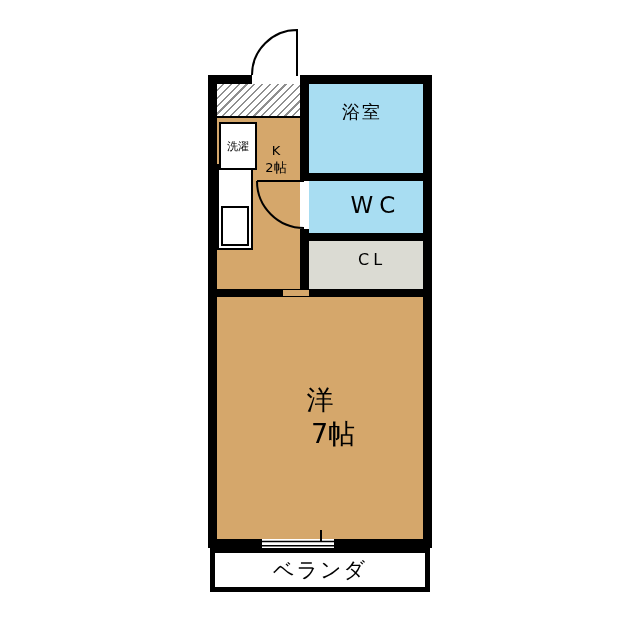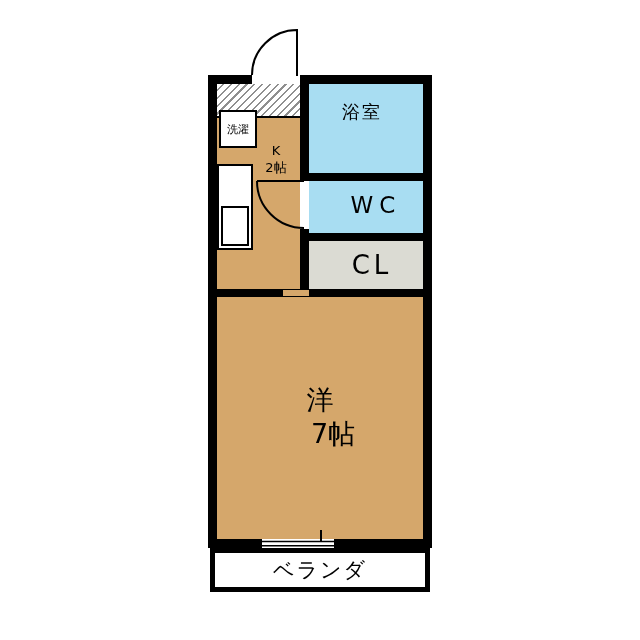--- a/index.html
+++ b/index.html
@@ -35,21 +35,21 @@
   <div class="floor tan" style="left:217px;top:84px;width:83px;height:205px;"></div>
   <div class="floor hatch z2" style="left:217px;top:84px;width:83px;height:34px;"></div>
   <div class="floor blue" style="left:309px;top:84px;width:114px;height:89px;"></div>
   <div class="floor blue" style="left:309px;top:181px;width:114px;height:52px;"></div>
   <div class="floor gray" style="left:309px;top:241px;width:114px;height:48px;"></div>
   <div class="floor tan" style="left:217px;top:297px;width:206px;height:242px;"></div>
   <div class="floor passage z4" style="left:283px;top:289px;width:26px;height:8px;"></div>
 
   <div class="box z2" style="left:217px;top:164px;width:36px;height:86px;"></div>
   <div class="box z3" style="left:221px;top:206px;width:28px;height:40px;"></div>
-  <div class="box z2" style="left:219px;top:110px;width:38px;height:38px;display:flex;align-items:center;justify-content:center;">
+  <div class="box z2" style="left:219px;top:122px;width:38px;height:48px;display:flex;align-items:center;justify-content:center;">
     <span style="font-size:11px;">洗濯</span>
   </div>
 
   <div class="wall z3" style="left:208px;top:75px;width:44px;height:9px;"></div>
   <div class="wall z3" style="left:300px;top:75px;width:132px;height:9px;"></div>
   <div class="wall z3" style="left:208px;top:75px;width:9px;height:473px;"></div>
   <div class="wall z3" style="left:423px;top:75px;width:9px;height:473px;"></div>
   <div class="wall z3" style="left:208px;top:539px;width:54px;height:9px;"></div>
   <div class="wall z3" style="left:334px;top:539px;width:98px;height:9px;"></div>
   <div class="wall z3" style="left:300px;top:84px;width:9px;height:97px;"></div>
@@ -63,21 +63,21 @@
     <path d="M 252 75 A 45 45 0 0 1 297 30 L 297 76" fill="none" stroke="#000000" stroke-width="2"></path>
     <path d="M 257 181 A 47 47 0 0 0 304 228 M 257 181 L 304 181" fill="none" stroke="#000000" stroke-width="2"></path>
     <path d="M 262 541.5 L 334 541.5 M 262 545.8 L 334 545.8" fill="none" stroke="#000000" stroke-width="1.4"></path>
     <path d="M 321 530 L 321 541" fill="none" stroke="#000000" stroke-width="2"></path>
   </svg>
 
   <div class="label z7" style="left:309px;top:101px;width:106px;font-size:18px;letter-spacing:2px;">浴室</div>
 
   <div class="label z7" style="left:309px;top:192px;width:134px;font-size:23px;letter-spacing:6px;">WC</div>
 
-  <div class="label z7" style="left:309px;top:250px;width:126px;font-size:26px;letter-spacing:4px;">CL</div>
+  <div class="label z7" style="left:309px;top:250px;width:126px;font-size:16px;letter-spacing:4px;">CL</div>
 
   <div class="label z7" style="left:252px;top:142px;width:48px;font-size:13px;line-height:17px;">
     <span style="display:block;">K</span>
     <span style="display:block;">2帖</span>
   </div>
 
   <div class="label z7" style="left:217px;top:383px;width:206px;font-size:27px;line-height:34px;">
     <span style="display:block;">洋</span>
     <span style="display:block;margin-left:26px;">7帖</span>
   </div>

